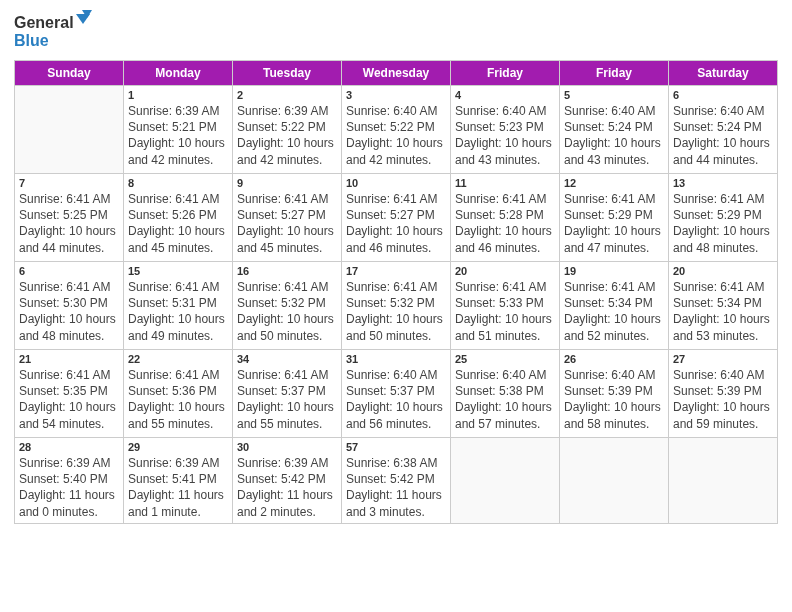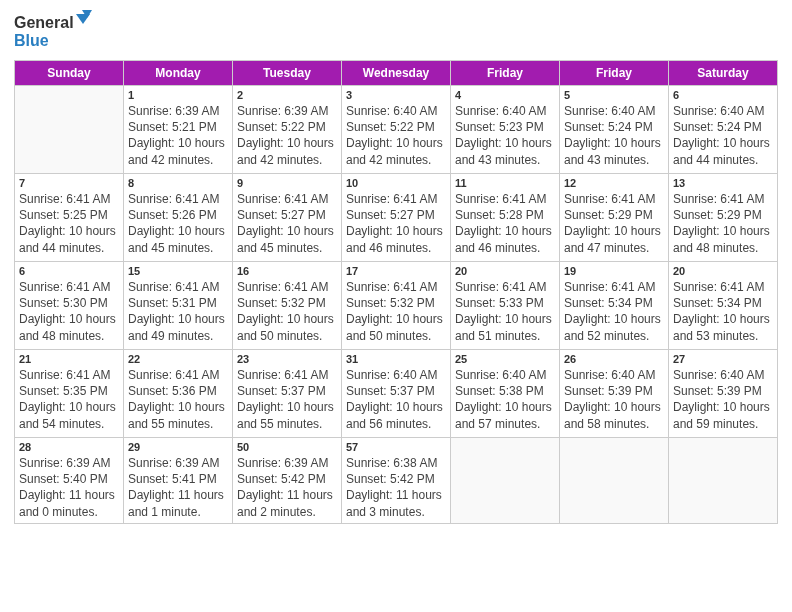--- a/index.html
+++ b/index.html
@@ -267,21 +267,21 @@
 and 54 minutes.</div>
           </td>
           <td>
             <span class="date-num">22</span>
             <div class="cell-info" style="white-space: pre-line;">Sunrise: 6:41 AM
 Sunset: 5:36 PM
 Daylight: 10 hours
 and 55 minutes.</div>
           </td>
           <td>
-            <span class="date-num">23</span>
+            <span class="date-num">34</span>
             <div class="cell-info" style="white-space: pre-line;">Sunrise: 6:41 AM
 Sunset: 5:37 PM
 Daylight: 10 hours
 and 55 minutes.</div>
           </td>
           <td>
             <span class="date-num">31</span>
             <div class="cell-info" style="white-space: pre-line;">Sunrise: 6:40 AM
 Sunset: 5:37 PM
 Daylight: 10 hours
@@ -318,21 +318,21 @@
 and 0 minutes.</div>
           </td>
           <td>
             <span class="date-num">29</span>
             <div class="cell-info" style="white-space: pre-line;">Sunrise: 6:39 AM
 Sunset: 5:41 PM
 Daylight: 11 hours
 and 1 minute.</div>
           </td>
           <td>
-            <span class="date-num">50</span>
+            <span class="date-num">30</span>
             <div class="cell-info" style="white-space: pre-line;">Sunrise: 6:39 AM
 Sunset: 5:42 PM
 Daylight: 11 hours
 and 2 minutes.</div>
           </td>
           <td>
             <span class="date-num">57</span>
             <div class="cell-info" style="white-space: pre-line;">Sunrise: 6:38 AM
 Sunset: 5:42 PM
 Daylight: 11 hours

